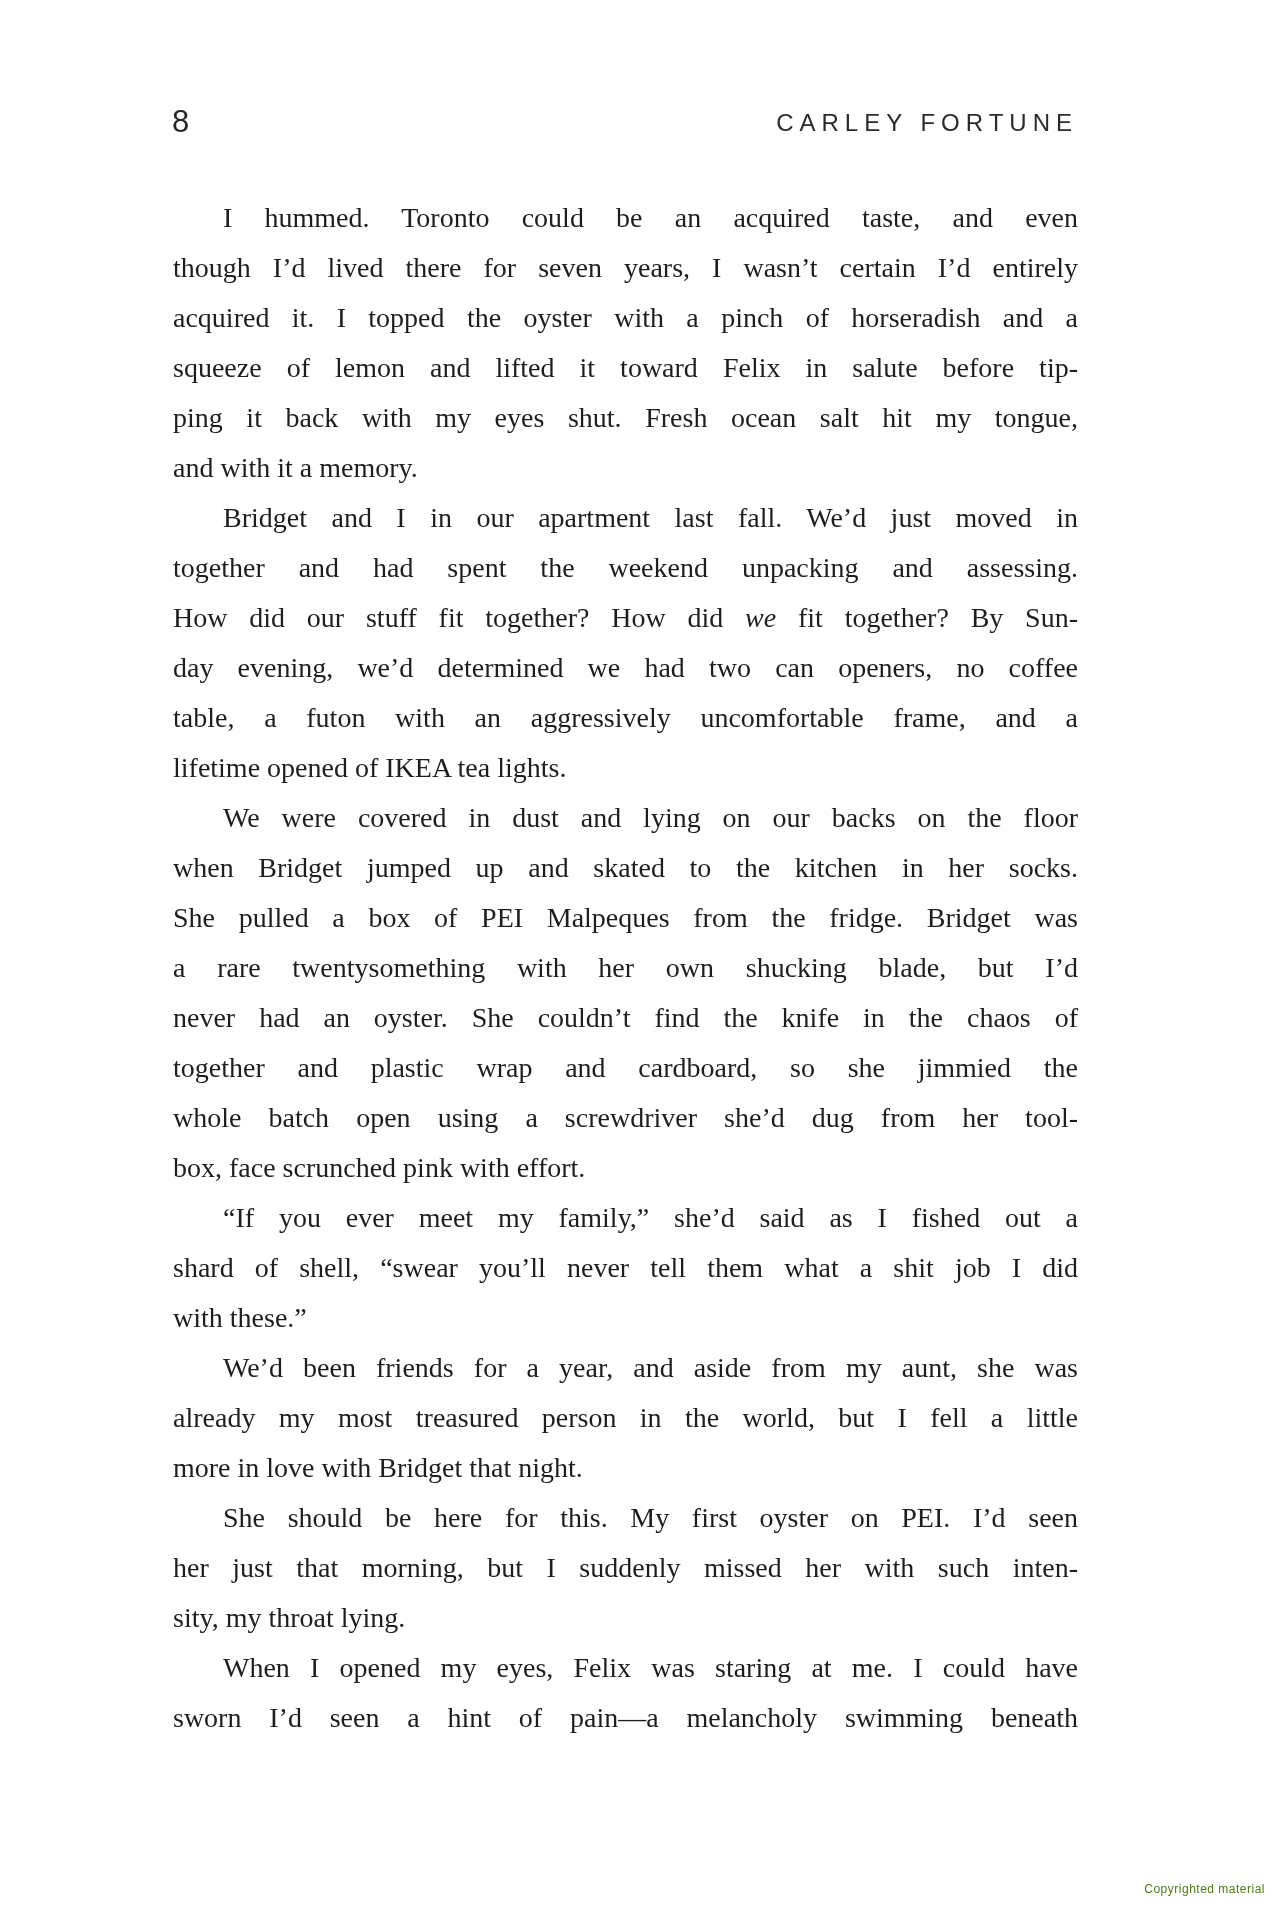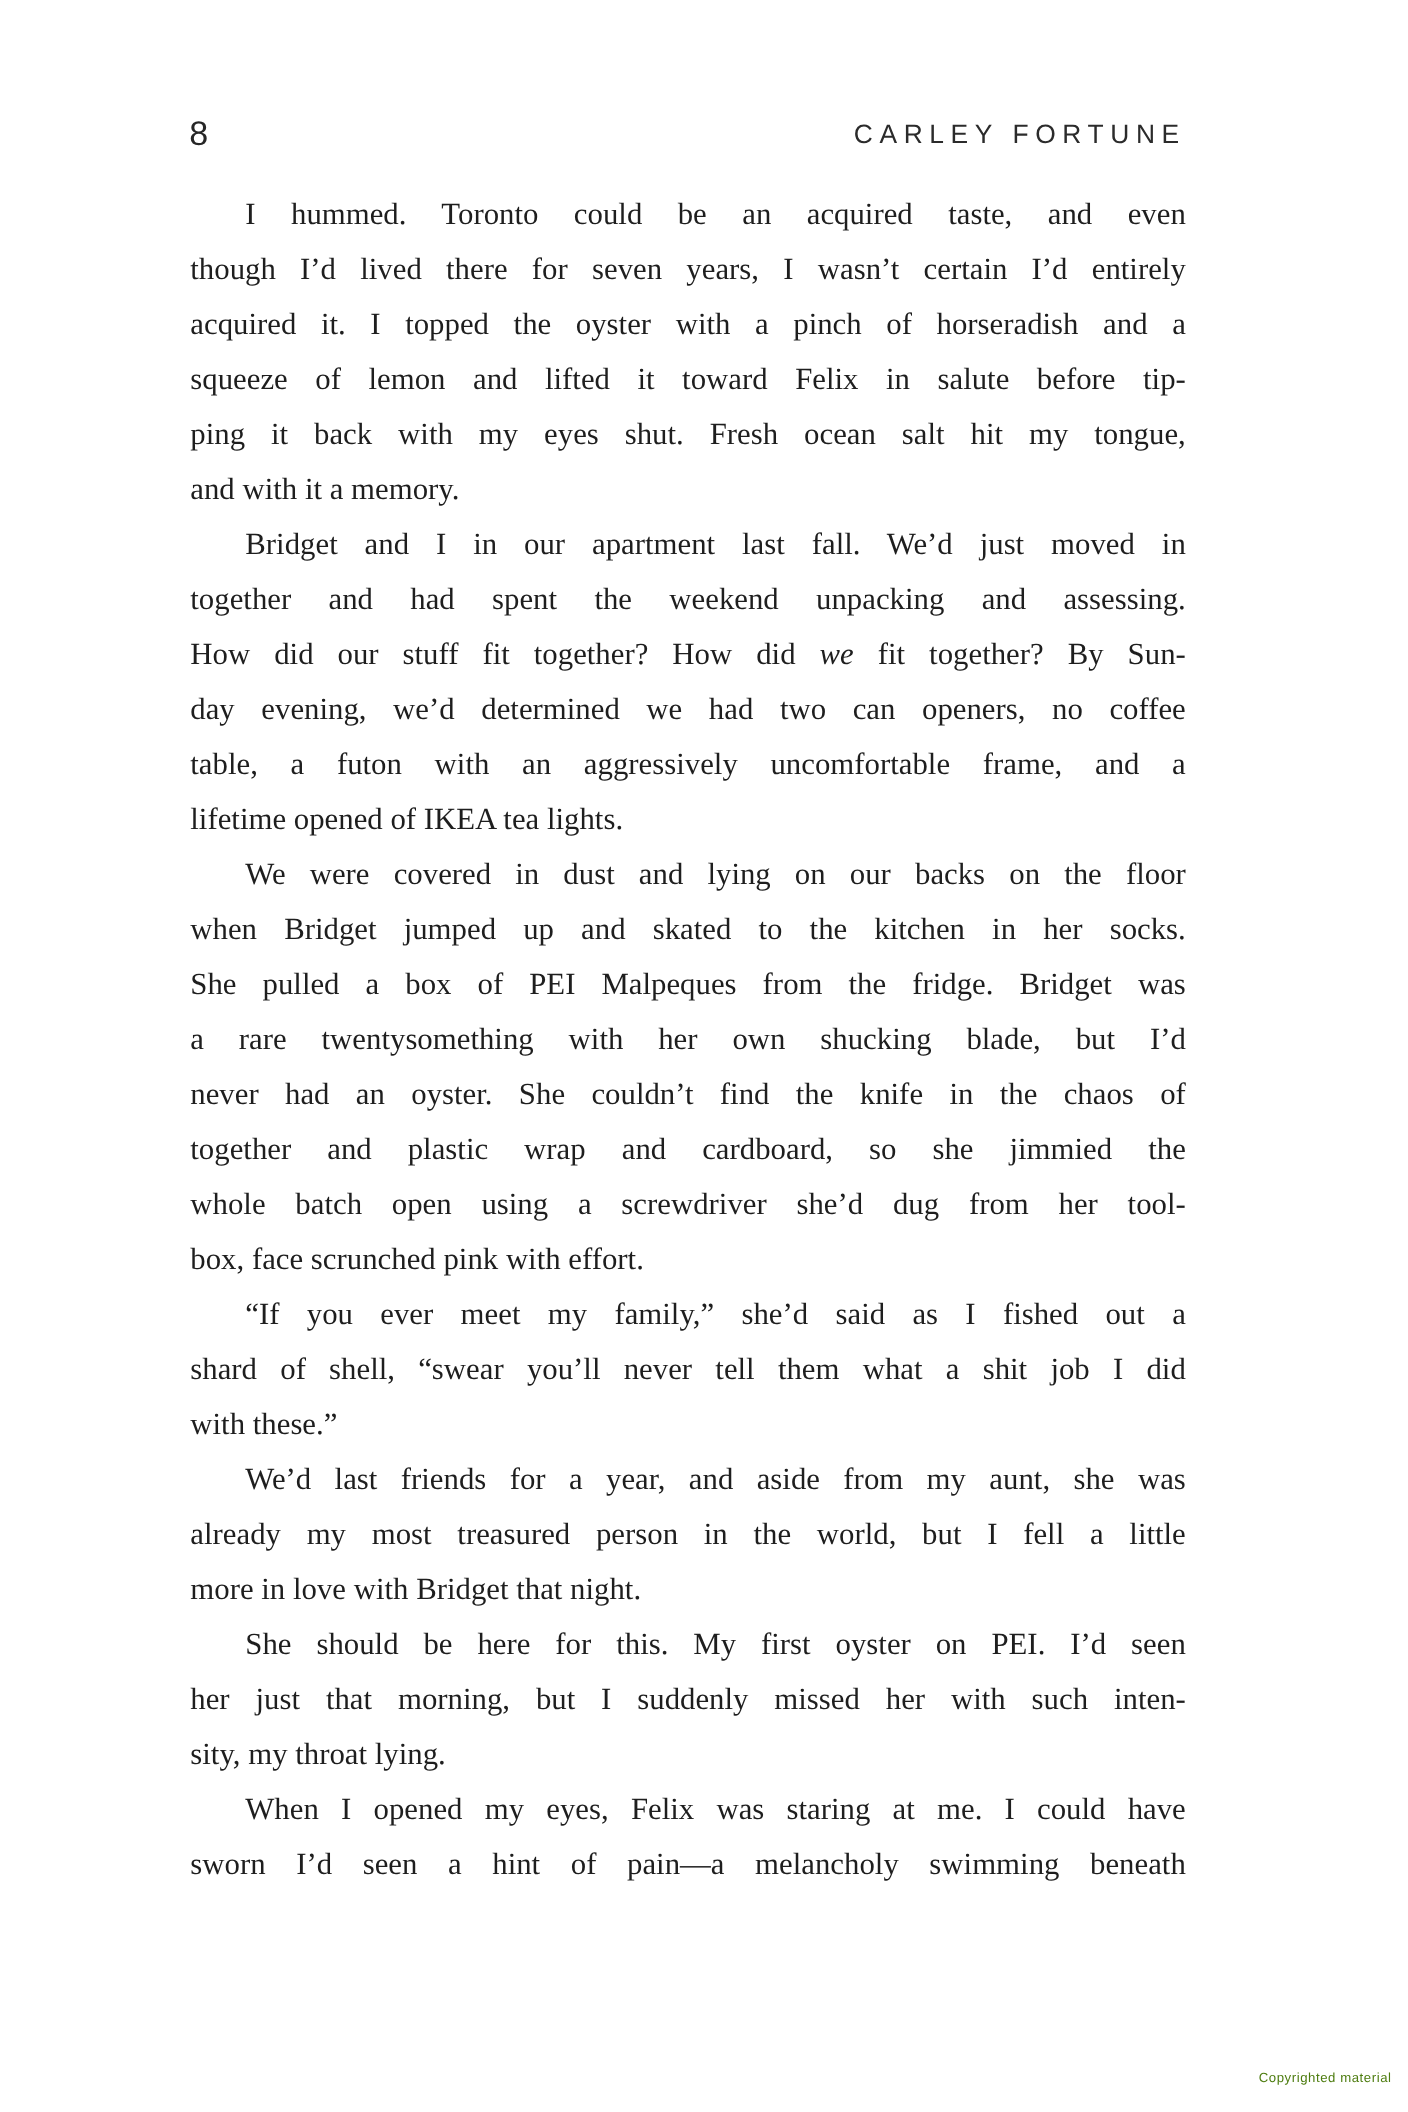--- a/index.html
+++ b/index.html
@@ -35,21 +35,21 @@
     font-size: 24px;
     font-weight: 400;
     letter-spacing: 6px;
     line-height: 1;
     color: #2b2b2b;
     white-space: nowrap;
   }
   .page-body {
     position: absolute;
     left: 173px;
-    top: 171px;
+    top: 193px;
     width: 905px;
     font-size: 28px;
     color: #1e1e1e;
   }
   .line {
     line-height: 50px;
     white-space: normal;
   }
   .line.just {
     text-align: justify;
@@ -95,21 +95,21 @@
       <div class="line just">when Bridget jumped up and skated to the kitchen in her socks.</div>
       <div class="line just">She pulled a box of PEI Malpeques from the fridge. Bridget was</div>
       <div class="line just">a rare twentysomething with her own shucking blade, but I’d</div>
       <div class="line just">never had an oyster. She couldn’t find the knife in the chaos of</div>
       <div class="line just">together and plastic wrap and cardboard, so she jimmied the</div>
       <div class="line just">whole batch open using a screwdriver she’d dug from her tool-</div>
       <div class="line">box, face scrunched pink with effort.</div>
       <div class="line indent just">“If you ever meet my family,” she’d said as I fished out a</div>
       <div class="line just">shard of shell, “swear you’ll never tell them what a shit job I did</div>
       <div class="line">with these.”</div>
-      <div class="line indent just">We’d last friends for a year, and aside from my aunt, she was</div>
+      <div class="line indent just">We’d been friends for a year, and aside from my aunt, she was</div>
       <div class="line just">already my most treasured person in the world, but I fell a little</div>
       <div class="line">more in love with Bridget that night.</div>
       <div class="line indent just">She should be here for this. My first oyster on PEI. I’d seen</div>
       <div class="line just">her just that morning, but I suddenly missed her with such inten-</div>
       <div class="line">sity, my throat lying.</div>
       <div class="line indent just">When I opened my eyes, Felix was staring at me. I could have</div>
       <div class="line just">sworn I’d seen a hint of pain—a melancholy swimming beneath</div>
     </div>
   <div class="copyright-note">Copyrighted material</div>
 </div>

